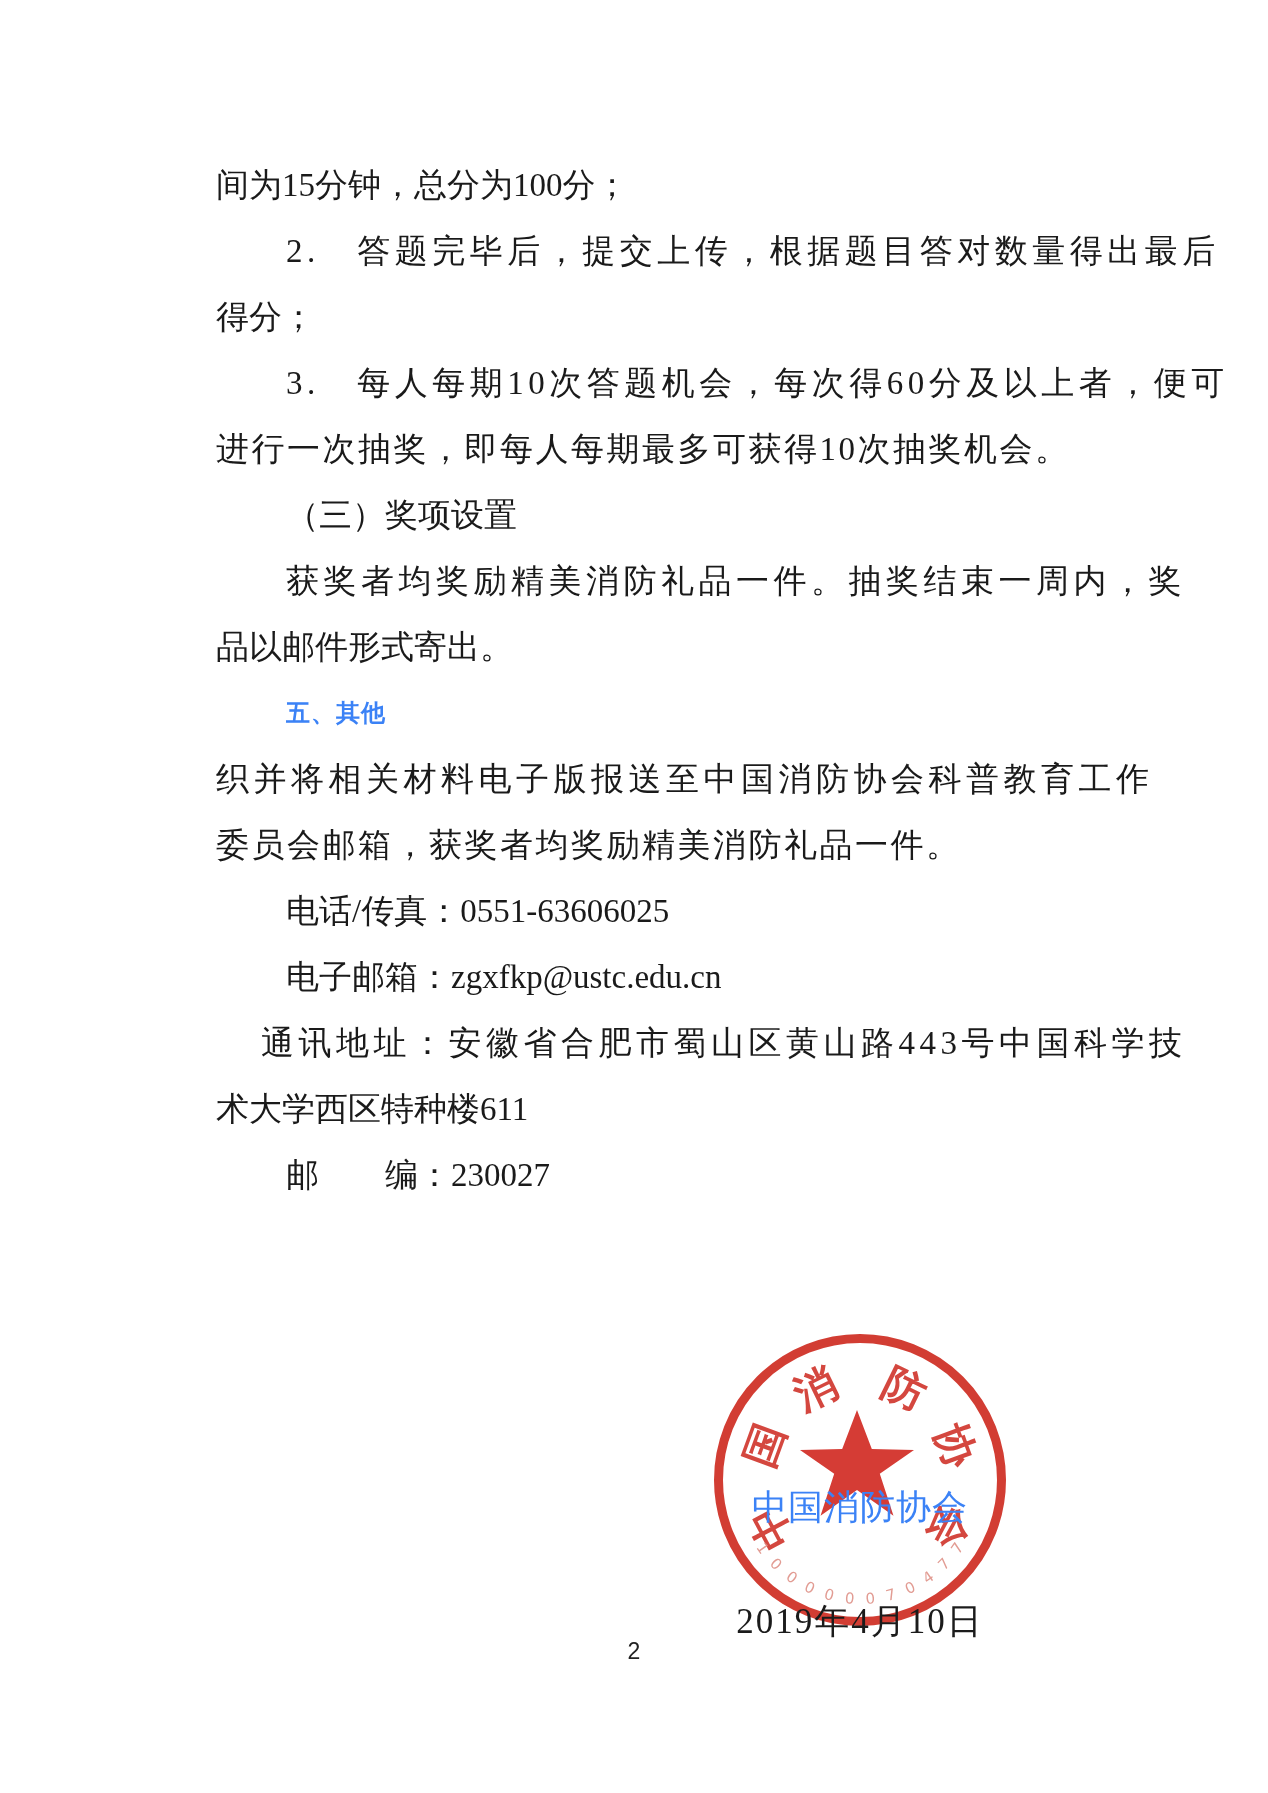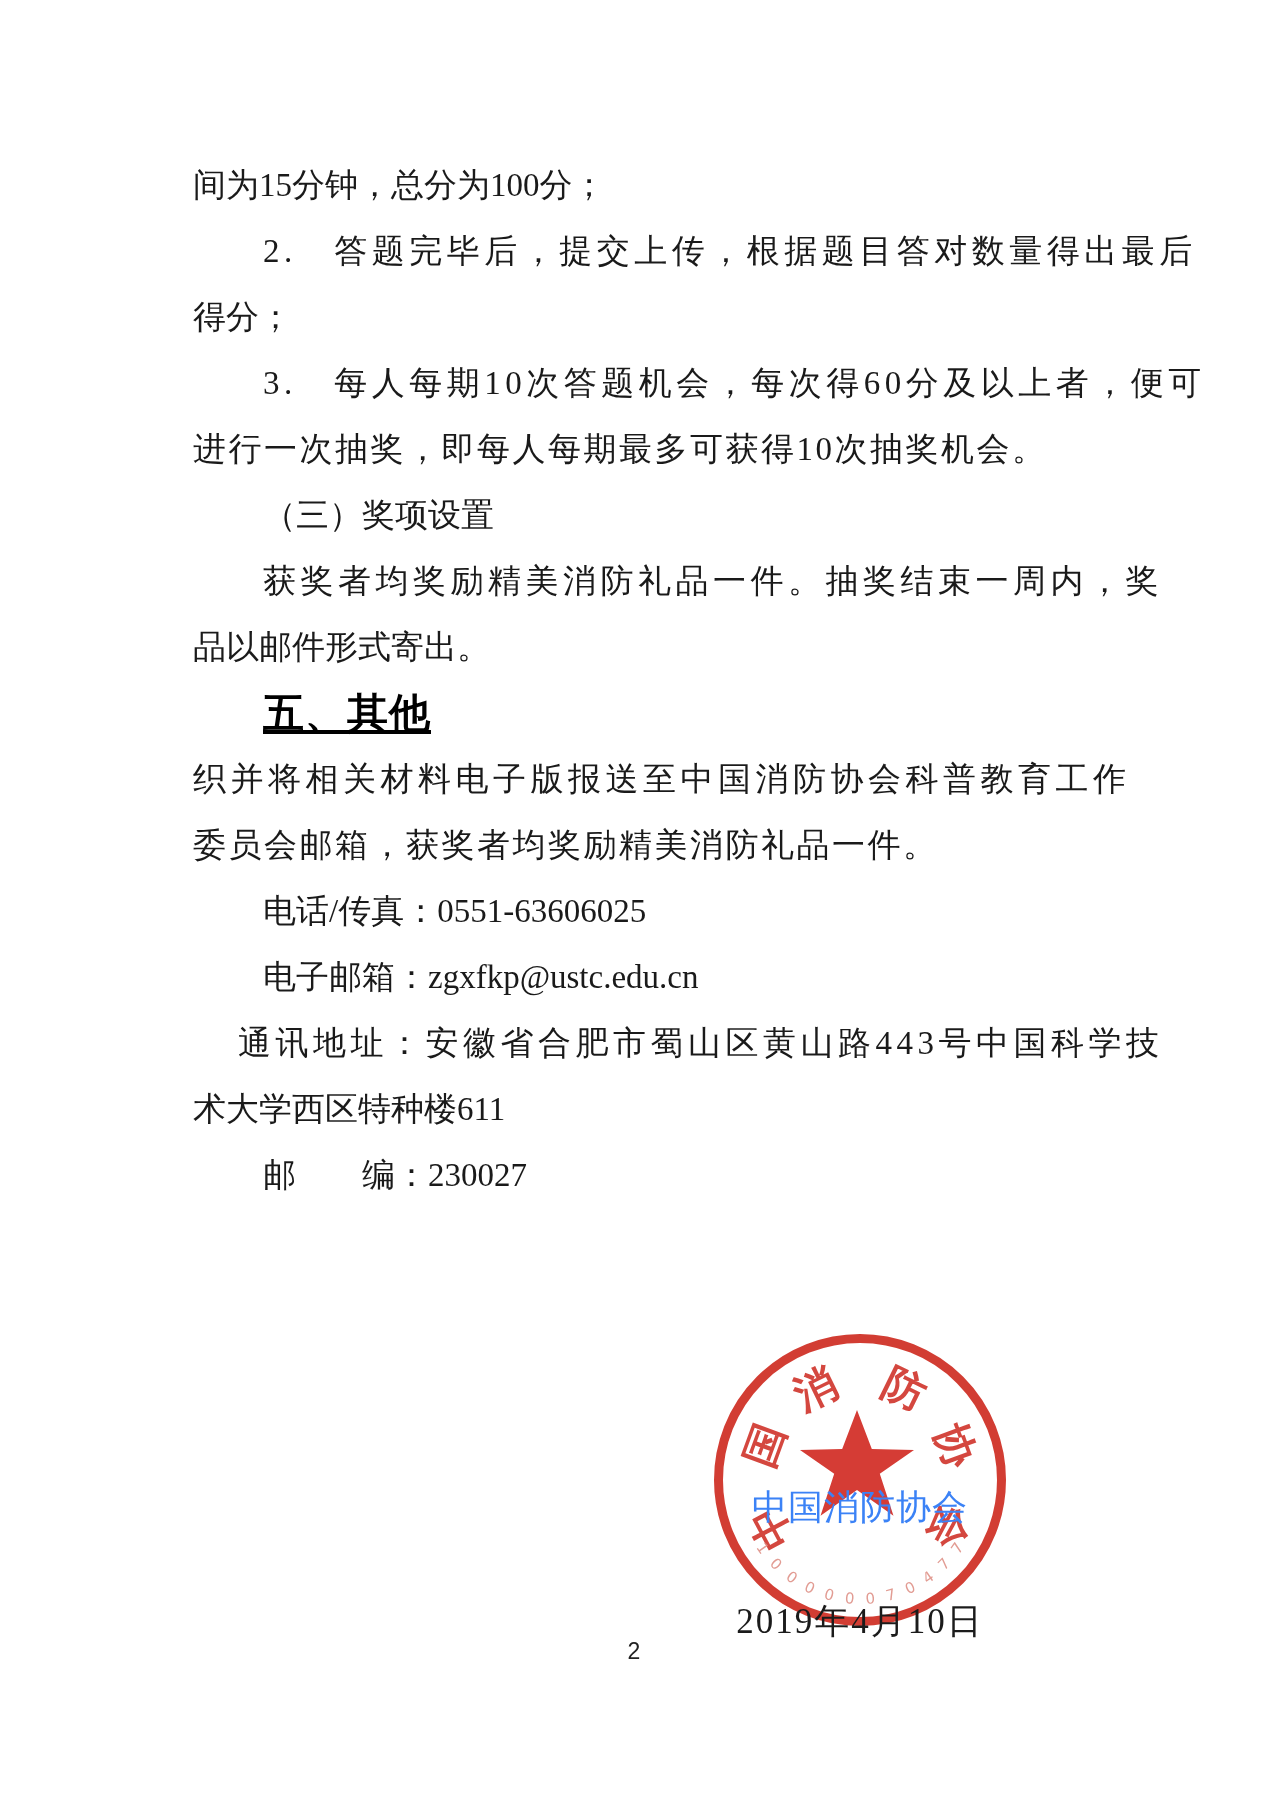--- a/index.html
+++ b/index.html
@@ -3,28 +3,28 @@
 <meta charset="utf-8">
 <style>
   html,body{margin:0;padding:0;}
   body{
     width:1268px;height:1793px;position:relative;background:#ffffff;overflow:hidden;
     font-family:"Liberation Serif","DejaVu Serif",serif;
   }
   .page{position:absolute;inset:0;background:#ffffff;}
   
   .doc{position:absolute;left:193px;top:152px;width:913px;color:#1a1a1a;}
-  .line{font-size:33px;line-height:66px;height:66px;white-space:pre;color:#1a1a1a;}
+  .line{font-size:33px;line-height:66px;height:66px;white-space:pre;color:#1a1a1a;margin-left:23px;}
   .indent{padding-left:70px;}
   .indent-sm{padding-left:45px;}
   .spread{letter-spacing:4.5px;}
   .spread-sm{letter-spacing:2.5px;}
   .heading{
     font-family:"Liberation Sans","DejaVu Sans",sans-serif;
-    font-weight:bold;font-size:41px;letter-spacing:1px;color:#000000;text-decoration:underline;
+    font-weight:bold;font-size:24px;letter-spacing:1px;color:#3b82f6;
   }
   
   .seal{position:absolute;left:714px;top:1334px;width:292px;height:292px;}
   .seal-ring{
     position:absolute;inset:0;border:9px solid #cf2e24;border-radius:50%;
     box-sizing:border-box;opacity:.93;
   }
   .seal-char{
     position:absolute;left:50%;top:50%;width:46px;height:46px;margin:-23px 0 0 -23px;
     font-size:42px;line-height:46px;text-align:center;color:#d0342b;font-weight:bold;

